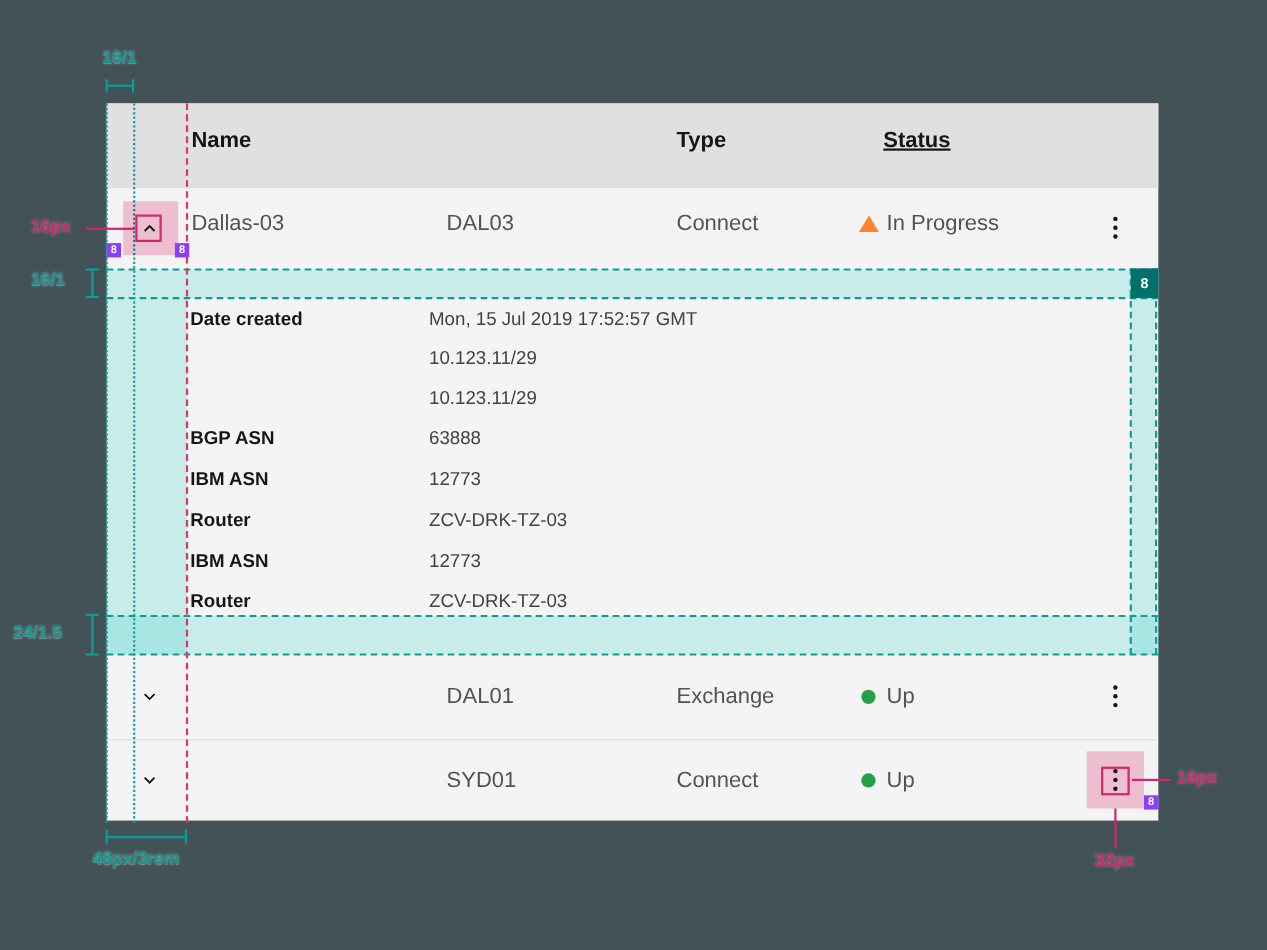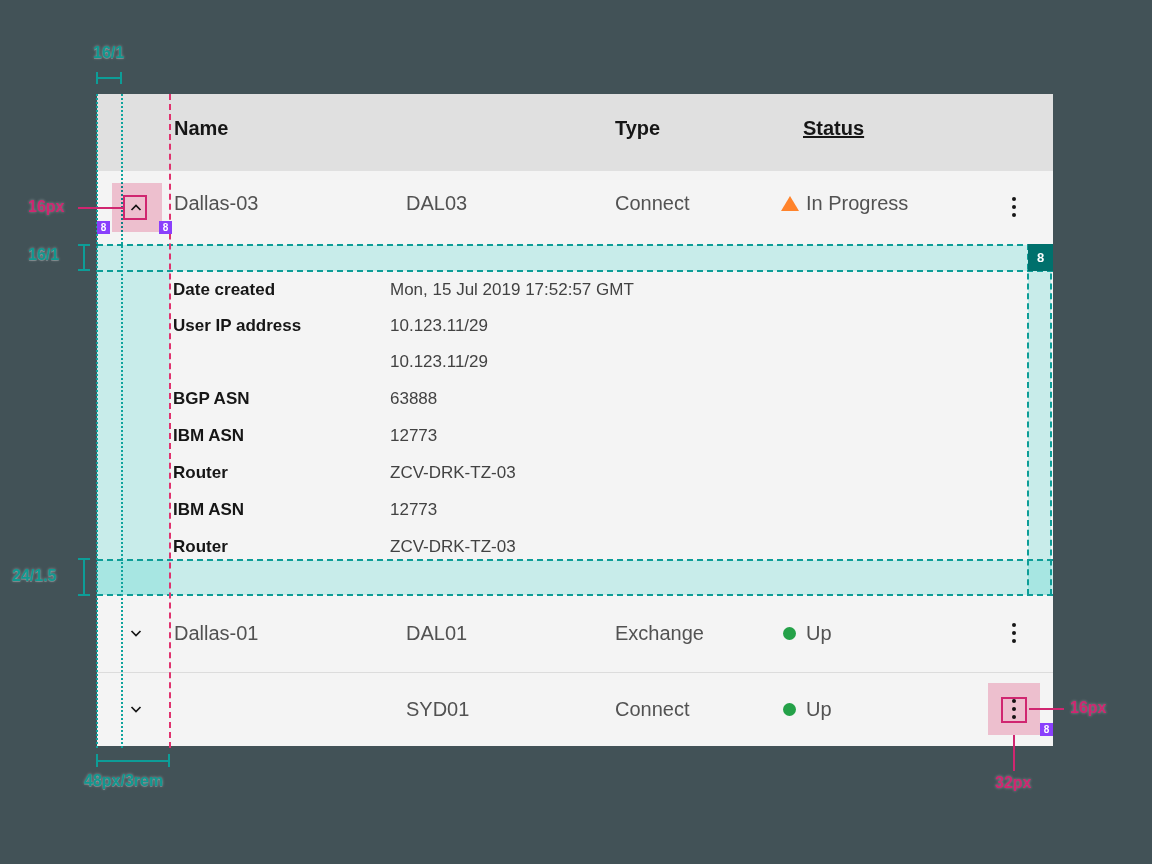--- a/index.html
+++ b/index.html
@@ -84,21 +84,20 @@
           <i></i>
         </button>
     </div>
 
     <div>
       <div class="drow" style="top:177px;">
           <div class="dlabel">Date created</div>
           <div class="dvalue">Mon, 15 Jul 2019 17:52:57 GMT</div>
         </div>
       <div class="drow" style="top:213px;">
-          <div class="dlabel">User IP address</div>
           <div class="dvalue">10.123.11/29</div>
         </div>
       <div class="drow" style="top:249px;">
           <div class="dvalue">10.123.11/29</div>
         </div>
       <div class="drow" style="top:286px;">
           <div class="dlabel">BGP ASN</div>
           <div class="dvalue">63888</div>
         </div>
       <div class="drow" style="top:323px;">
@@ -120,21 +119,20 @@
     </div>
 
     <div class="row" style="top:501px;height:77px;">
       <button class="chev-btn" style="left:31px;top:30px;">
         <span>
           <svg width="16" height="16" viewBox="0 0 16 16">
               <polyline points="3.5,6 8,10.5 12.5,6" fill="none" stroke="#161616" stroke-width="1.7"></polyline>
             </svg>
         </span>
       </button>
-      <div class="cell" style="left:77px;">Dallas-01</div>
       <div class="cell" style="left:309px;">DAL01</div>
       <div class="cell" style="left:518px;">Exchange</div>
       <div class="status-wrap" style="left:686px;">
         <span class="dot-ok"></span>
       </div>
       <div class="cell" style="left:709px;">Up</div>
       <button class="dots" style="left:910px;top:28px;">
           <i></i>
           <i></i>
           <i></i>

